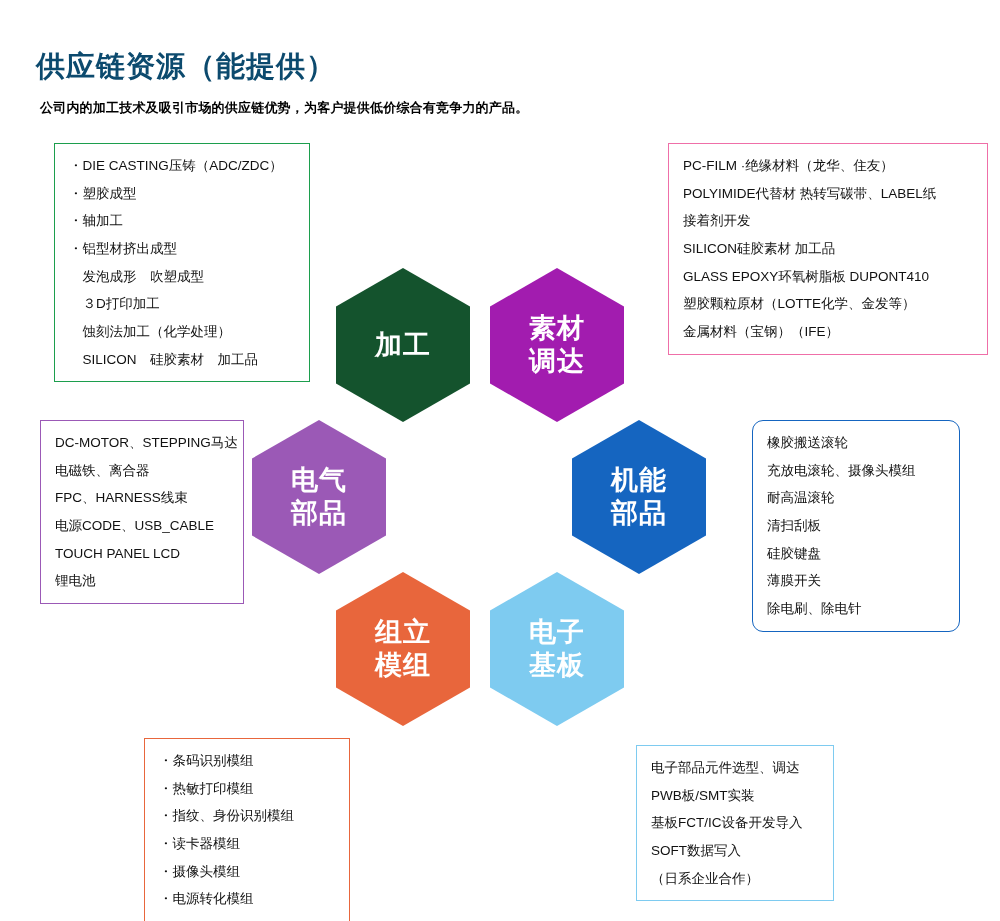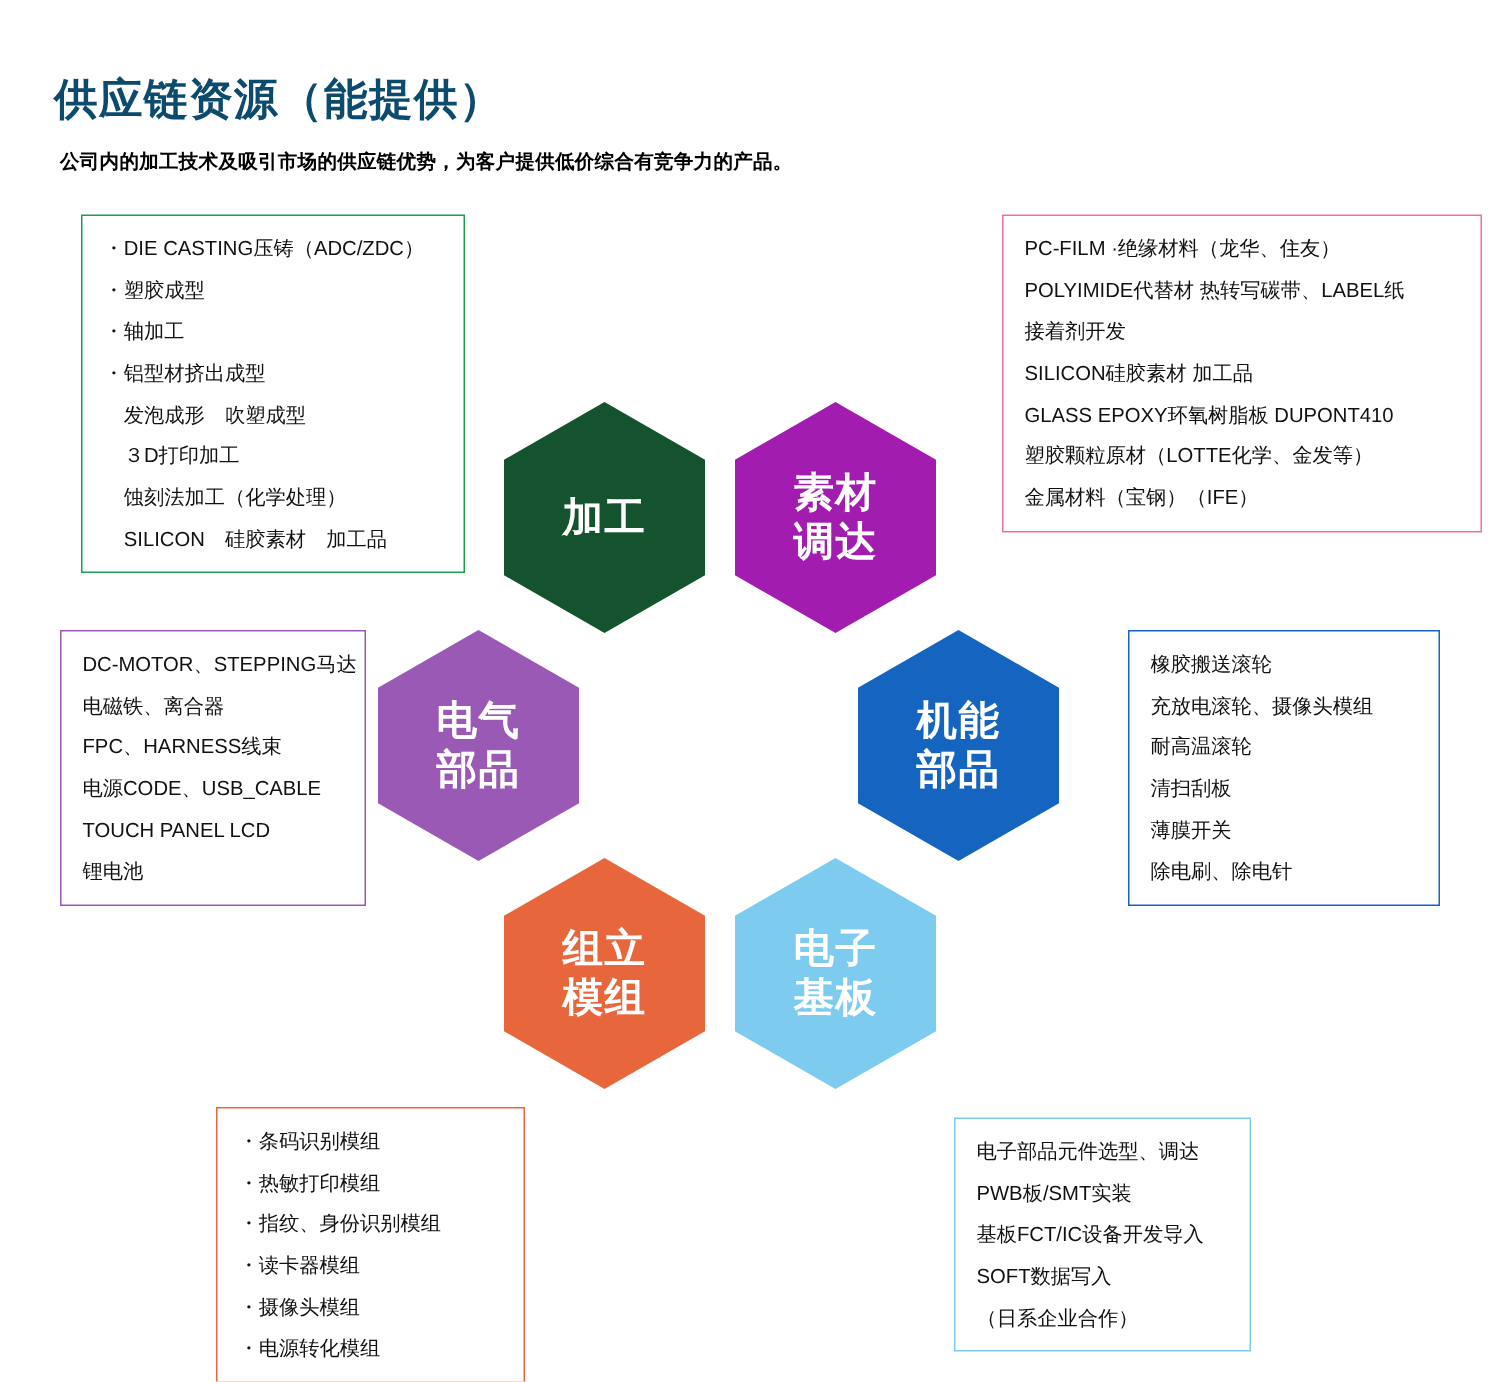--- a/index.html
+++ b/index.html
@@ -67,21 +67,21 @@
     box-sizing: border-box;
     font-size: 13.5px;
     line-height: 2.05;
     color: #111111;
     padding: 8px 14px;
   }
   .note .line { white-space: nowrap; }
 
   #note-processing { left: 54px;  top: 143px; width: 256px; border-color: #1c9e4d; }
   #note-material   { left: 668px; top: 143px; width: 320px; border-color: #ef6fa8; }
-  #note-function   { left: 752px; top: 420px; width: 208px; border-color: #1565c0; }
+  #note-function   { left: 752px; top: 420px; width: 208px; border-color: #1565c0; border-radius: 11px; }
   #note-electric   { left: 12px;  top: 420px; width: 204px; border-color: #9b59b6; margin-left: 28px; }
   #note-assembly   { left: 144px; top: 738px; width: 206px; border-color: #e8663c; }
   #note-board      { left: 636px; top: 745px; width: 198px; border-color: #7ecbf0; }
 </style>
 </head>
 <body>
 
 <h1 class="page-title">供应链资源（能提供）</h1>
 <p class="page-subtitle">公司内的加工技术及吸引市场的供应链优势，为客户提供低价综合有竞争力的产品。</p>
 
@@ -145,20 +145,21 @@
   <div class="line">GLASS EPOXY环氧树脂板 DUPONT410</div>
   <div class="line">塑胶颗粒原材（LOTTE化学、金发等）</div>
   <div class="line">金属材料（宝钢）（IFE）</div>
 </div>
 
 <div class="note" id="note-function">
   <div class="line">橡胶搬送滚轮</div>
   <div class="line">充放电滚轮、摄像头模组</div>
   <div class="line">耐高温滚轮</div>
   <div class="line">清扫刮板</div>
+  <div class="line">硅胶键盘</div>
   <div class="line">薄膜开关</div>
   <div class="line">除电刷、除电针</div>
 </div>
 
 <div class="note" id="note-electric">
   <div class="line">DC-MOTOR、STEPPING马达</div>
   <div class="line">电磁铁、离合器</div>
   <div class="line">FPC、HARNESS线束</div>
   <div class="line">电源CODE、USB_CABLE</div>
   <div class="line">TOUCH PANEL LCD</div>

